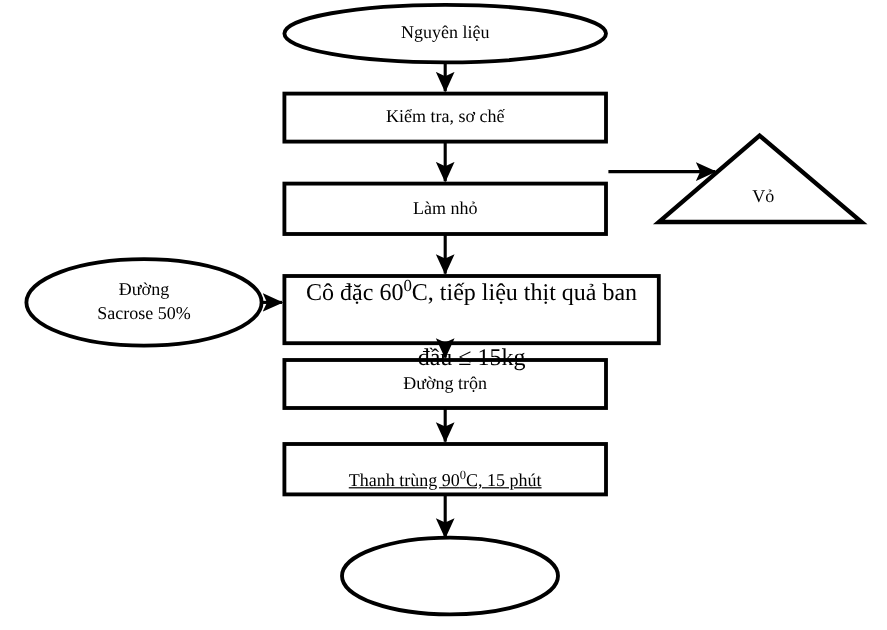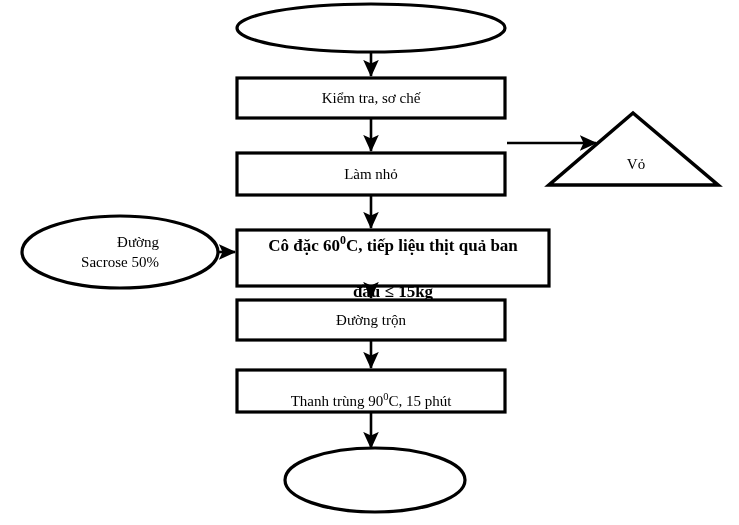--- a/index.html
+++ b/index.html
@@ -34,26 +34,26 @@
     font-family: "Liberation Serif", "DejaVu Serif", serif;
     font-size: 15px;
     line-height: 1.35;
     white-space: pre-line;
     pointer-events: none;
   }
   .lbl-start       { left: 237px; top: 4px;   width: 268px; height: 48px; }
   .lbl-inspect     { left: 237px; top: 78px;  width: 268px; height: 40px; border-radius: 14px; }
   .lbl-grind       { left: 237px; top: 153px; width: 268px; height: 42px; }
   .lbl-peel        { left: 576px; top: 143px; width: 120px; height: 42px; }
-  .lbl-sugar       { left: 22px;  top: 216px; width: 196px; height: 72px; text-align: right; }
+  .lbl-sugar       { left: 22px;  top: 216px; width: 196px; height: 72px; }
   .lbl-concentrate { left: 237px; top: 230px; width: 312px; height: 56px; }
   .lbl-mix         { left: 237px; top: 300px; width: 268px; height: 40px; }
-  .lbl-pasteurize  { left: 237px; top: 370px; width: 268px; height: 42px; }
+  .lbl-pasteurize  { left: 237px; top: 370px; width: 268px; height: 42px; text-decoration: underline; }
   .lbl-end         { left: 285px; top: 448px; width: 180px; height: 64px; }
-  .lbl-concentrate { font-size: 17px; font-weight: bold; }
+  .lbl-concentrate { font-size: 20px; }
   sup { font-size: 0.7em; vertical-align: super; line-height: 0; }
 </style>
 </head>
 <body>
 
 <div id="canvas">
 
   <svg id="flow-svg" viewBox="0 0 739 525">
     <defs>
       <marker id="arrowhead" markerWidth="9" markerHeight="9" refX="6.2" refY="3.2" orient="auto" markerUnits="strokeWidth">
@@ -89,20 +89,21 @@
 
     <line x1="218" y1="252" x2="235" y2="252" stroke="#000000" stroke-width="2.6" marker-end="url(#arrowhead)"></line>
 
     <line x1="371" y1="286" x2="371" y2="298" stroke="#000000" stroke-width="2.6" marker-end="url(#arrowhead)"></line>
 
     <line x1="371" y1="340" x2="371" y2="368" stroke="#000000" stroke-width="2.6" marker-end="url(#arrowhead)"></line>
 
     <line x1="371" y1="412" x2="371" y2="448" stroke="#000000" stroke-width="2.6" marker-end="url(#arrowhead)"></line>
   </svg>
 
+  <div class="node-label lbl-start">Nguyên liệu</div>
 
   <div class="node-label lbl-inspect">Kiểm tra, sơ chế</div>
 
   <div class="node-label lbl-grind">Làm nhỏ</div>
 
   <div class="node-label lbl-peel">Vỏ</div>
 
   <div class="node-label lbl-sugar">Đường
 Sacrose 50%</div>
 

